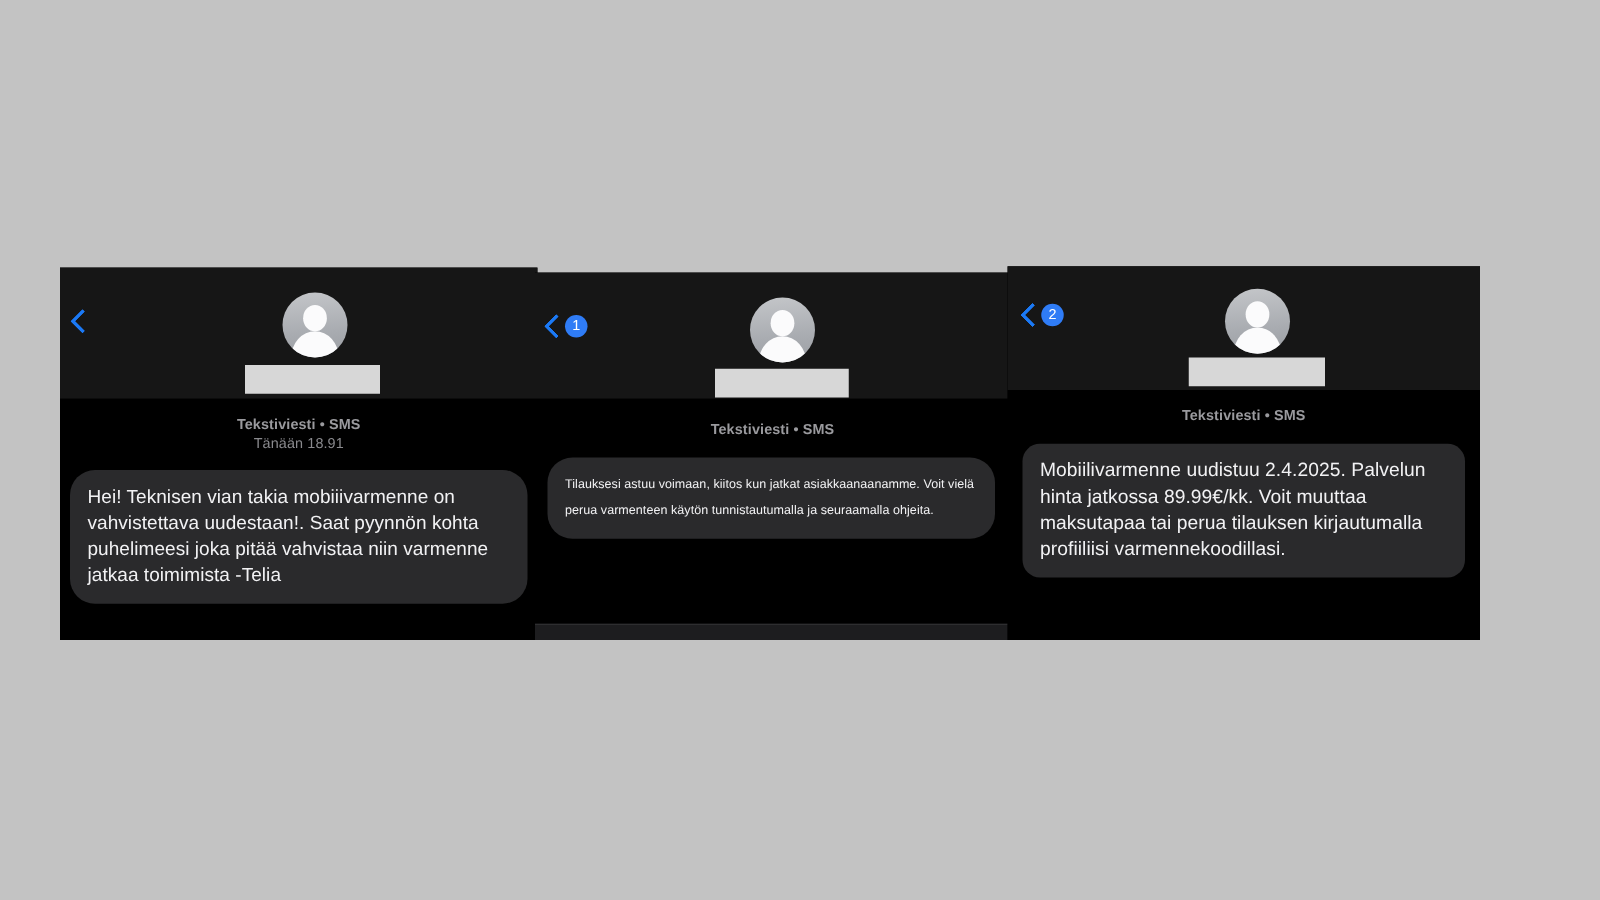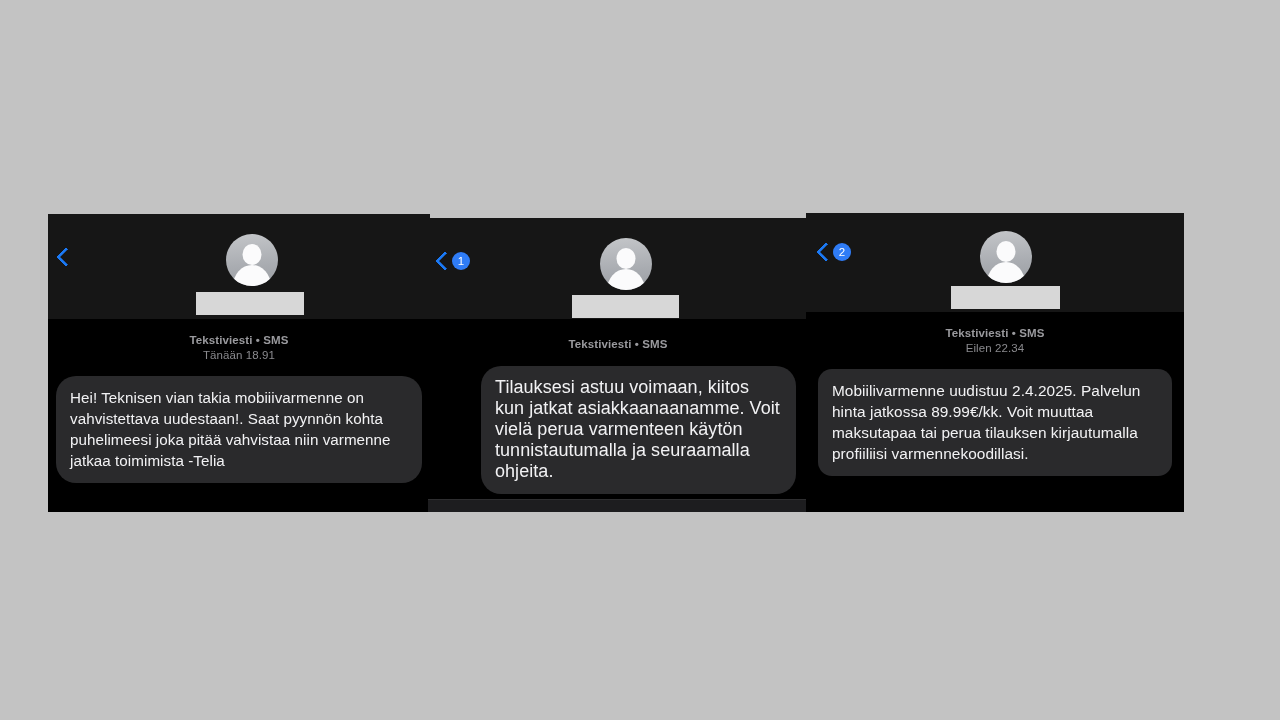--- a/index.html
+++ b/index.html
@@ -175,21 +175,21 @@
     background: #2a2a2c;
     border-radius: 20px;
     color: #f2f2f4;
     font-size: 15.2px;
     line-height: 21px;
     letter-spacing: 0.05px;
     padding: 11px 14px 12px 14px;
     max-width: 100%;
   }
   #panel-1 .bubble { font-size: 15.2px; }
-  #panel-2 .bubble { font-size: 18px; margin-left: 43px; }
+  #panel-2 .bubble { font-size: 10px; }
   #panel-3 .bubble { font-size: 15.4px; border-radius: 14px; }
 
   
   .bubble::after {
     content: "";
     position: absolute;
     left: -5px;
     bottom: 0px;
     width: 16px;
     height: 17px;
@@ -267,21 +267,20 @@
         <span class="chevron-left"></span>
         <span class="unread-badge">2</span>
       </div>
       <div class="avatar"></div>
       <div class="name-redaction"></div>
     </div>
 
     <div class="chat-body">
       <div class="msg-meta">
         <div class="meta-channel">Tekstiviesti • SMS</div>
-        <div class="meta-time">Eilen 22.34</div>
       </div>
       <div class="bubble-row">
         <div class="bubble">Mobiilivarmenne uudistuu 2.4.2025. Palvelun hinta jatkossa 89.99€/kk. Voit muuttaa maksutapaa tai perua tilauksen kirjautumalla profiiliisi varmennekoodillasi.</div>
       </div>
     </div>
 
   </div>
 
 </div>
 

